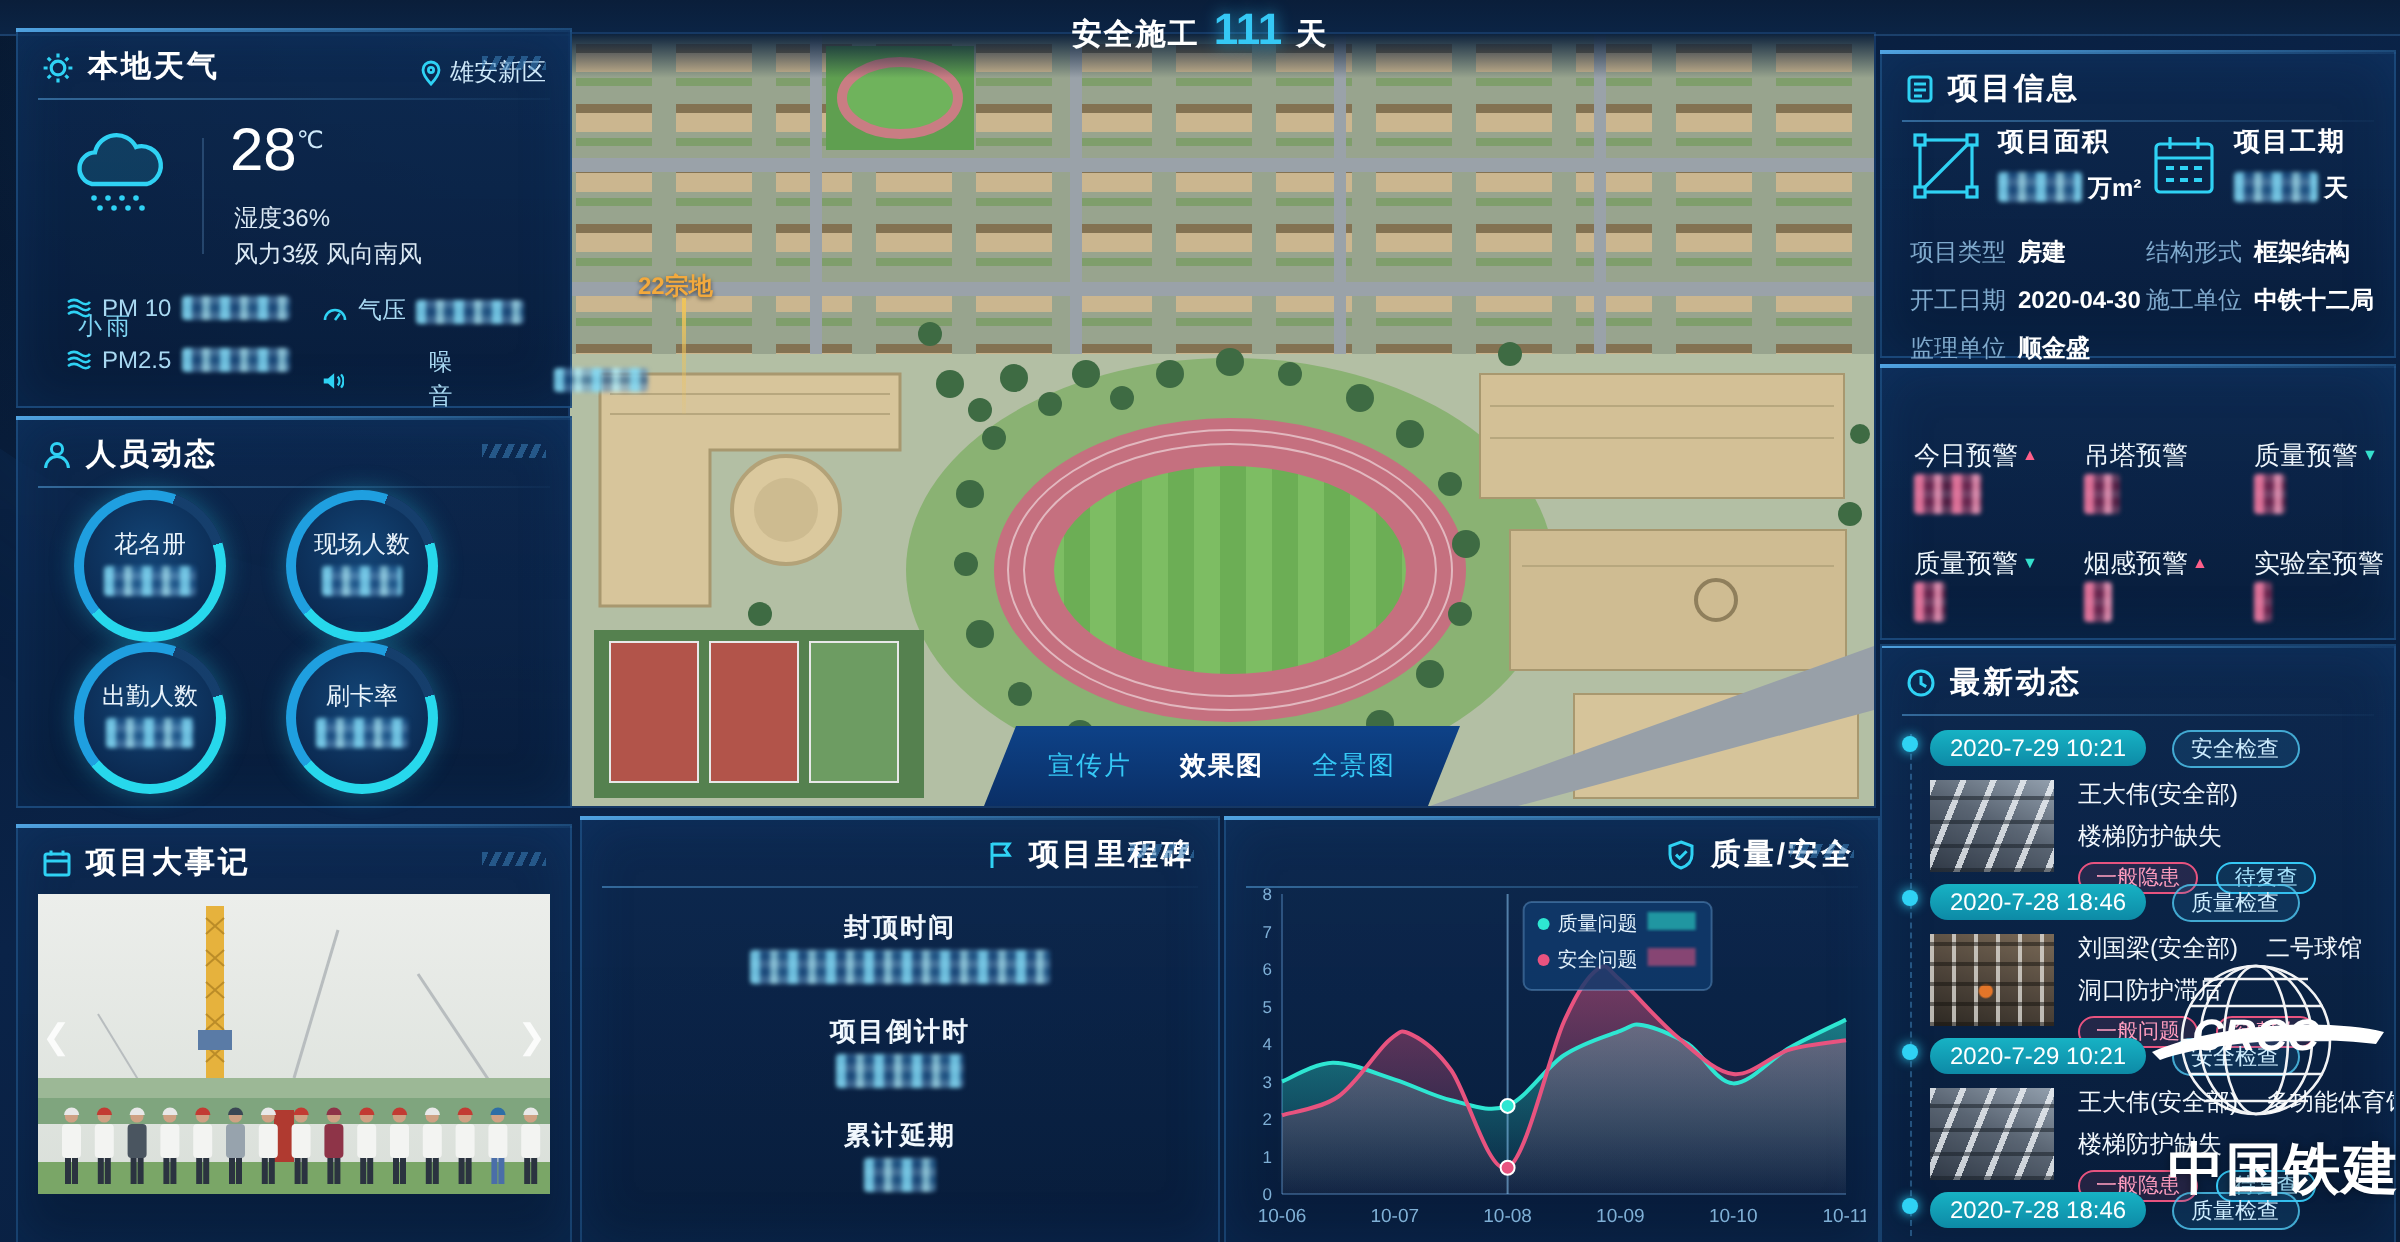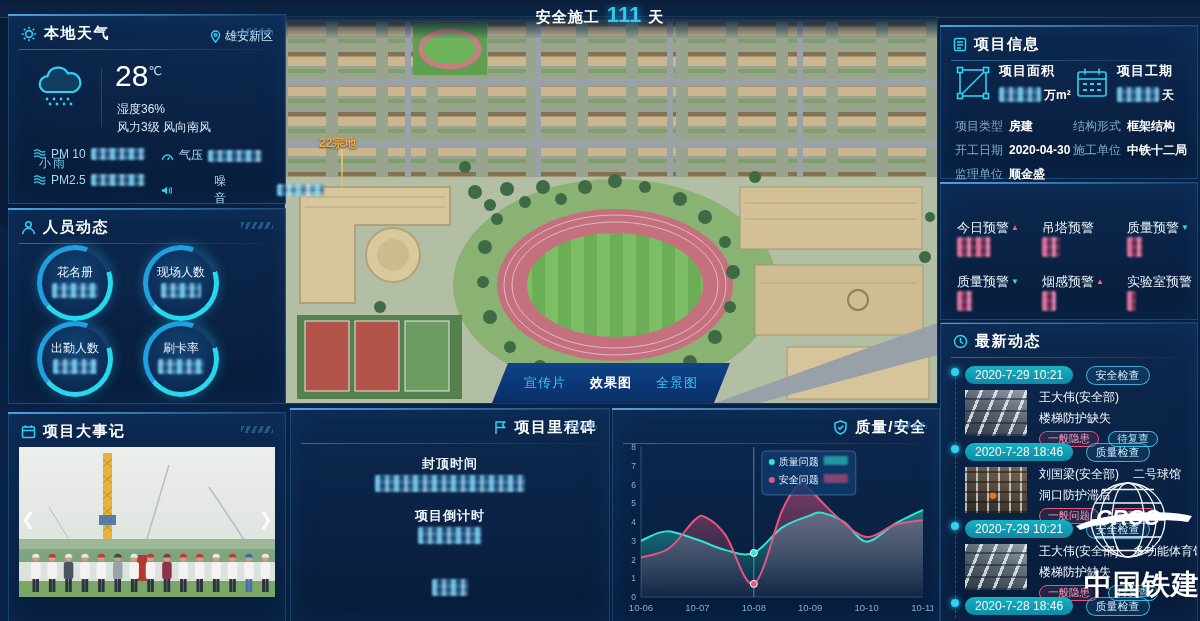--- a/index.html
+++ b/index.html
@@ -420,20 +420,21 @@
       <svg class="hicon" width="15" height="15" viewBox="0 0 15 15" fill="none" stroke="currentColor" stroke-width="1.5">
         <path d="M3 14V1.5"></path>
           <path d="M3 2h8.5l-2 2.8 2 2.8H3"></path>
       </svg>
       <span>项目里程碑</span>
     </div>
     <div class="ms-item" style="top:46px;">封顶时间</div>
     <span class="mosaic ms-val" style="top:66px;width:150px;"></span>
     <div class="ms-item" style="top:98px;">项目倒计时</div>
     <span class="mosaic ms-val" style="top:118px;width:64px;"></span>
+    <div class="ms-item" style="top:150px;">累计延期</div>
     <span class="mosaic ms-val" style="top:170px;width:36px;"></span>
     <div class="deco"></div>
   </div>
 
   <div class="panel" style="left:612px;top:408px;width:326px;height:213px;">
     <div class="phead center">
       <svg class="hicon" width="15" height="15" viewBox="0 0 15 15" fill="none" stroke="currentColor" stroke-width="1.5">
         <path d="M7.5 1 13 3v4.2c0 3.4-2.4 5.7-5.5 6.8C4.4 12.9 2 10.6 2 7.2V3z"></path>
           <path d="M5 7.3l1.8 1.8L10.3 5.6"></path>
       </svg>

